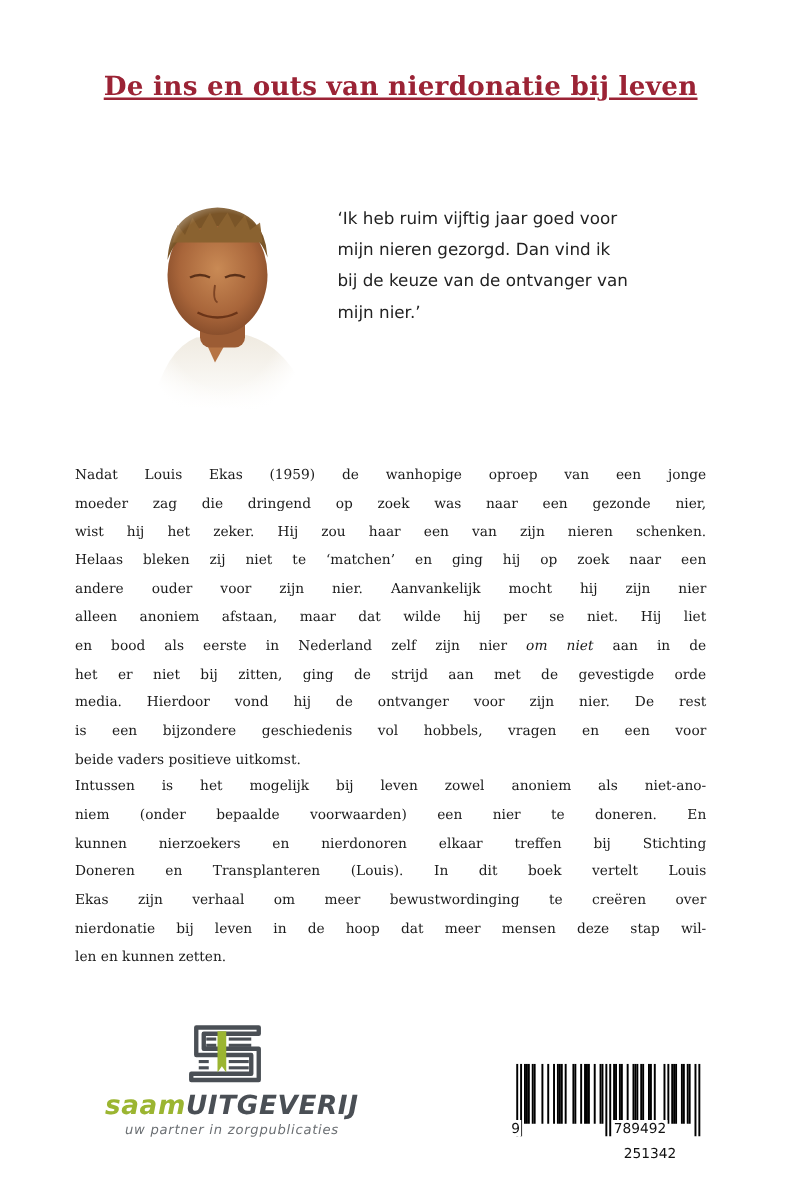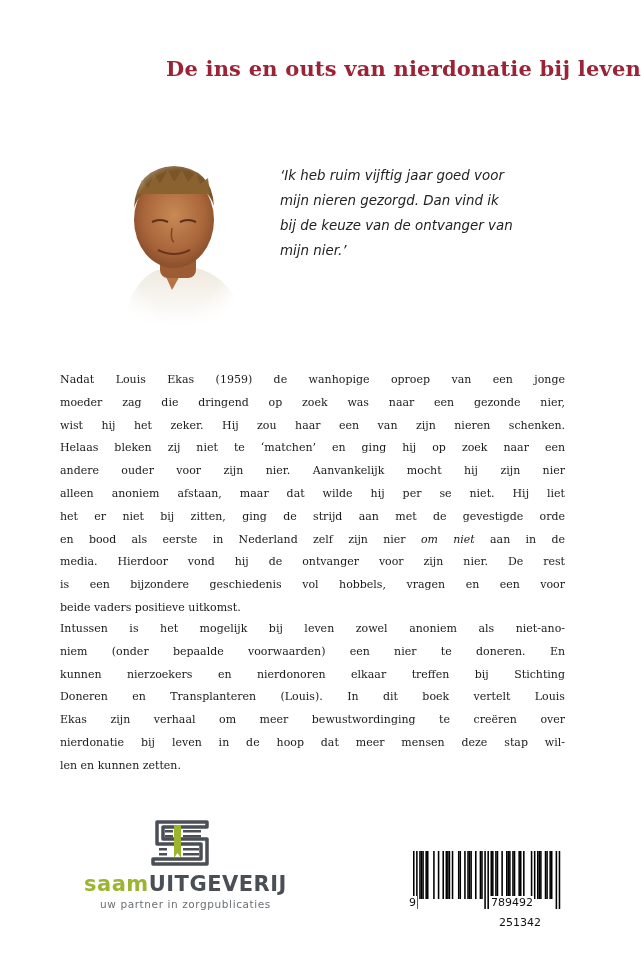--- a/index.html
+++ b/index.html
@@ -1,39 +1,39 @@
 <!DOCTYPE html>
 <html><head>
 <meta charset="utf-8">
 <style>
   html, body { margin: 0; padding: 0; background: #ffffff; }
   body { width: 641px; height: 960px; position: relative; overflow: hidden; }
   .title {
-    position: absolute; left: 0; top: 56px; width: 641px; text-align: right;
+    position: absolute; left: 0; top: 56px; width: 641px; text-align: center;
     font-family: "DejaVu Serif", serif; font-weight: bold; font-size: 21px;
-    color: #9b2335; letter-spacing: 0.2px; margin: 0;
+    color: #9b2335; letter-spacing: 0.2px; margin: 0; text-decoration: underline;
   }
   .photo { position: absolute; left: 112px; top: 150px; width: 132px; height: 180px; }
   .quote {
-    position: absolute; left: 280px; top: 163px; width: 320px;
-    font-family: "DejaVu Sans", sans-serif; font-style: italic; font-size: 13.4px;
+    position: absolute; left: 270px; top: 163px; width: 320px;
+    font-family: "DejaVu Sans", sans-serif; font-size: 13.4px;
     line-height: 25px; color: #222; margin: 0;
   }
   .quote span { display: block; white-space: nowrap; }
   .body {
     position: absolute; left: 60px; width: 505px;
     font-family: "DejaVu Serif", serif; font-size: 11px; line-height: 22.8px;
     color: #1a1a1a; margin: 0; text-align: justify; text-align-last: left;
   }
   .body span.line { display: block; white-space: nowrap; text-align-last: justify; }
   .body span.line.last { text-align-last: left; }
   .p1 { top: 369px; }
   .p2 { top: 618px; }
   em { font-style: italic; }
-  .logo { position: absolute; left: 80px; top: 818px; width: 240px; height: 100px; }
+  .logo { position: absolute; left: 80px; top: 818px; width: 240px; height: 100px; font-style: italic; }
   .logo-icon { position: absolute; left: 63px; top: 0; width: 72px; height: 50px; }
   .logo-word {
     position: absolute; left: 4px; top: 54px; white-space: nowrap;
     font-family: "DejaVu Sans", sans-serif; font-weight: bold; font-size: 21px; letter-spacing: 0.5px;
   }
   .logo-word .saam { color: #9bb531; }
   .logo-word .uit { color: #4a4f55; text-transform: uppercase; }
   .logo-tag {
     position: absolute; left: 20px; top: 80px; white-space: nowrap;
     font-family: "DejaVu Sans", sans-serif; font-size: 10.5px; color: #6b6f73; letter-spacing: 0.6px;
@@ -85,22 +85,22 @@
   <span>mijn nier.’</span>
 </div>
 
 <div class="body p1">
   <span class="line">Nadat Louis Ekas (1959) de wanhopige oproep van een jonge</span>
   <span class="line">moeder zag die dringend op zoek was naar een gezonde nier,</span>
   <span class="line">wist hij het zeker. Hij zou haar een van zijn nieren schenken.</span>
   <span class="line">Helaas bleken zij niet te ‘matchen’ en ging hij op zoek naar een</span>
   <span class="line">andere ouder voor zijn nier. Aanvankelijk mocht hij zijn nier</span>
   <span class="line">alleen anoniem afstaan, maar dat wilde hij per se niet. Hij liet</span>
+  <span class="line"><span>en bood als eerste in Nederland zelf zijn nier </span><em>om niet</em><span> aan in de</span></span>
   <span class="line">het er niet bij zitten, ging de strijd aan met de gevestigde orde</span>
-  <span class="line"><span>en bood als eerste in Nederland zelf zijn nier </span><em>om niet</em><span> aan in de</span></span>
   <span class="line">media. Hierdoor vond hij de ontvanger voor zijn nier. De rest</span>
   <span class="line">is een bijzondere geschiedenis vol hobbels, vragen en een voor</span>
   <span class="line last">beide vaders positieve uitkomst.</span>
 </div>
 
 <div class="body p2">
   <span class="line">Intussen is het mogelijk bij leven zowel anoniem als niet-ano-</span>
   <span class="line">niem (onder bepaalde voorwaarden) een nier te doneren. En</span>
   <span class="line">kunnen nierzoekers en nierdonoren elkaar treffen bij Stichting</span>
   <span class="line">Doneren en Transplanteren (Louis). In dit boek vertelt Louis</span>

